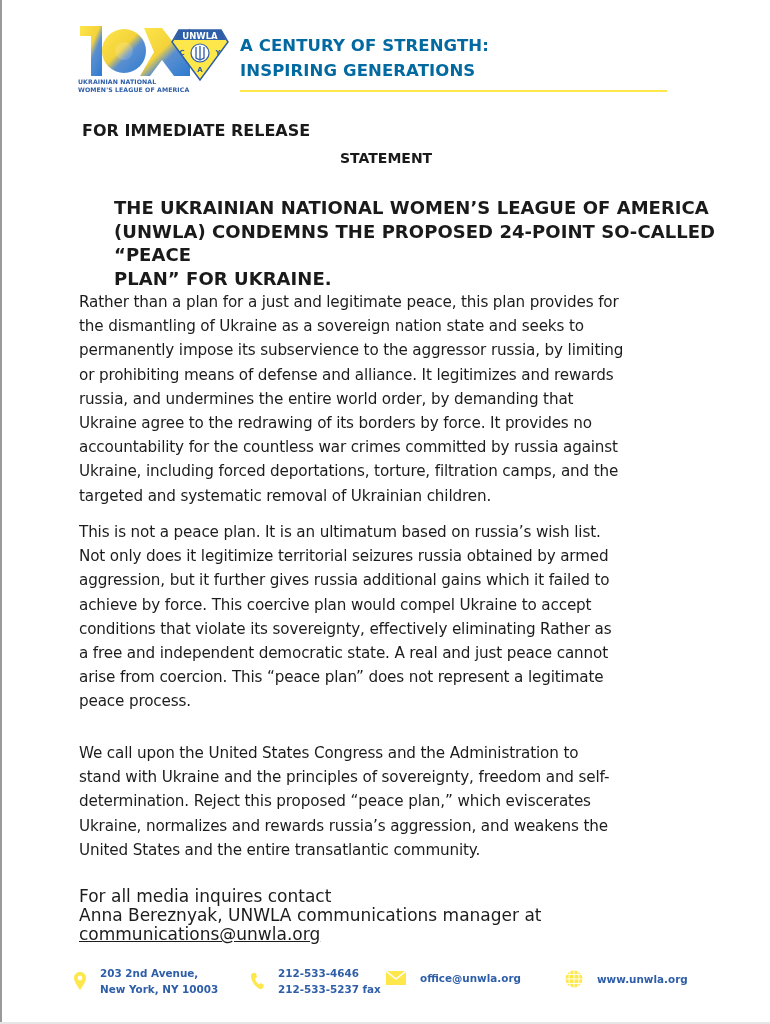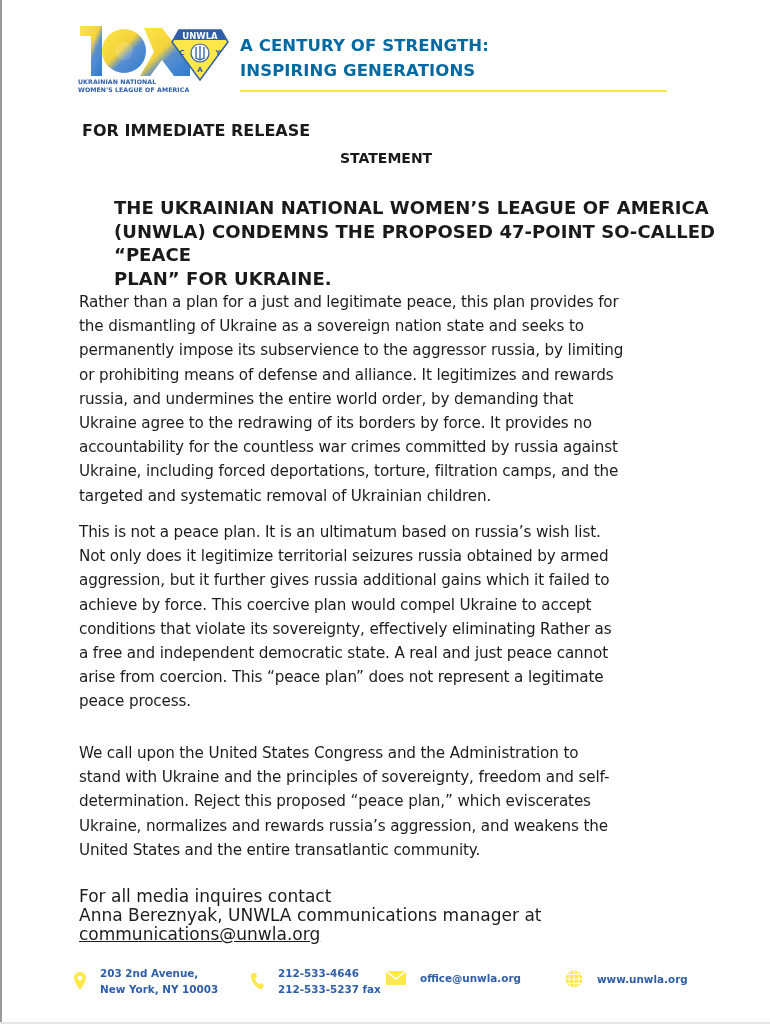--- a/index.html
+++ b/index.html
@@ -90,21 +90,21 @@
   <div>A CENTURY OF STRENGTH:</div>
   <div>INSPIRING GENERATIONS</div>
 </div>
 <div class="tagline-rule"></div>
 
 <div class="release">FOR IMMEDIATE RELEASE</div>
 <div class="statement">STATEMENT</div>
 
 <div class="headline">
   <div>THE UKRAINIAN NATIONAL WOMEN’S LEAGUE OF AMERICA</div>
-  <div>(UNWLA) CONDEMNS THE PROPOSED 47-POINT SO-CALLED “PEACE</div>
+  <div>(UNWLA) CONDEMNS THE PROPOSED 24-POINT SO-CALLED “PEACE</div>
   <div>PLAN” FOR UKRAINE.</div>
 </div>
 
 <div class="para p1">
   <span class="line">Rather than a plan for a just and legitimate peace, this plan provides for</span>
   <span class="line">the dismantling of Ukraine as a sovereign nation state and seeks to</span>
   <span class="line">permanently impose its subservience to the aggressor russia, by limiting</span>
   <span class="line">or prohibiting means of defense and alliance.  It legitimizes and rewards</span>
   <span class="line">russia, and undermines the entire world order, by demanding that</span>
   <span class="line">Ukraine agree to the redrawing of its borders by force. It provides no</span>

